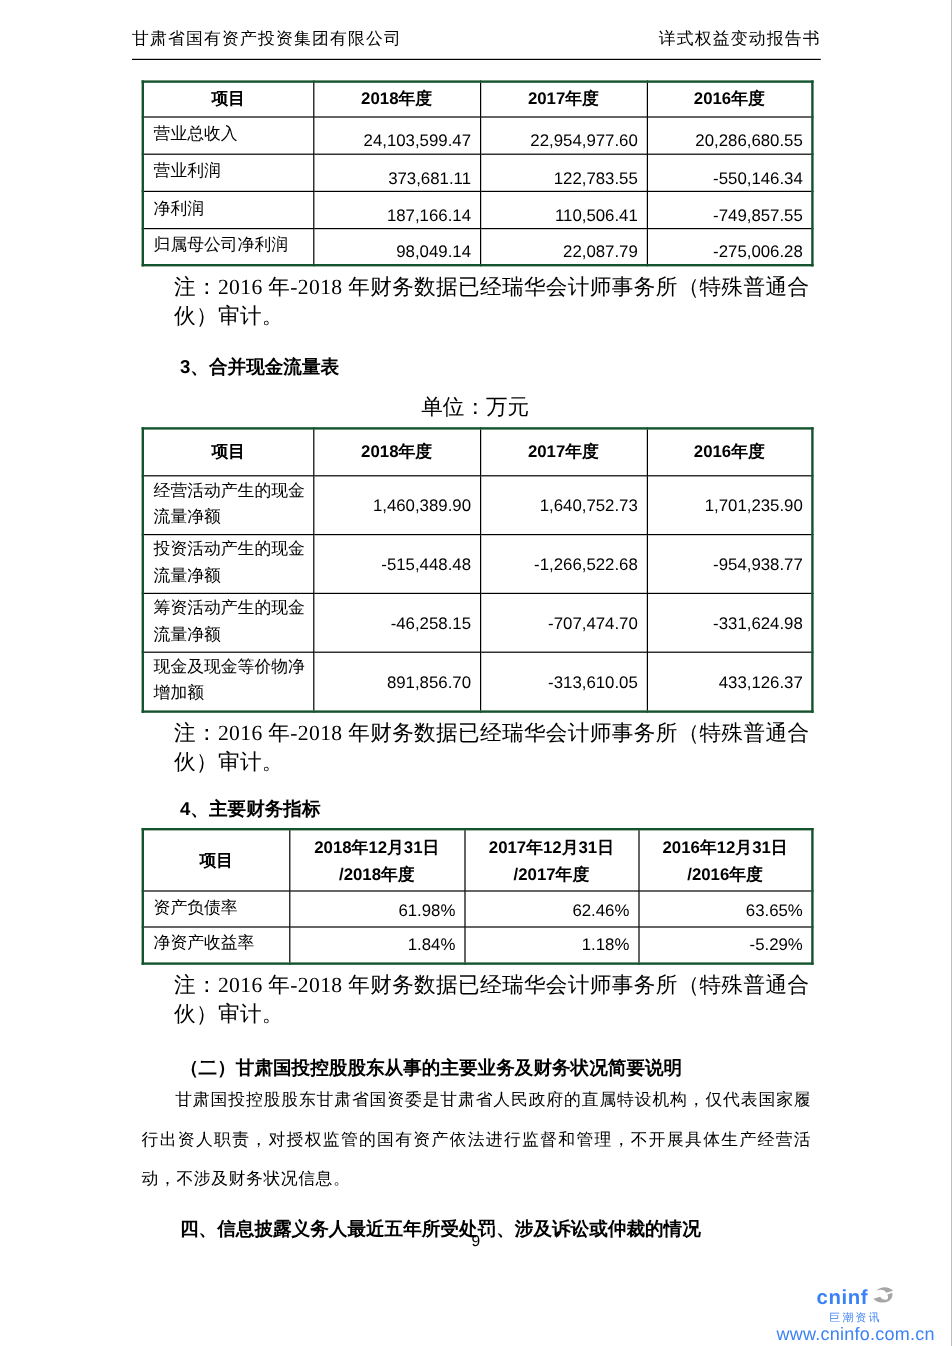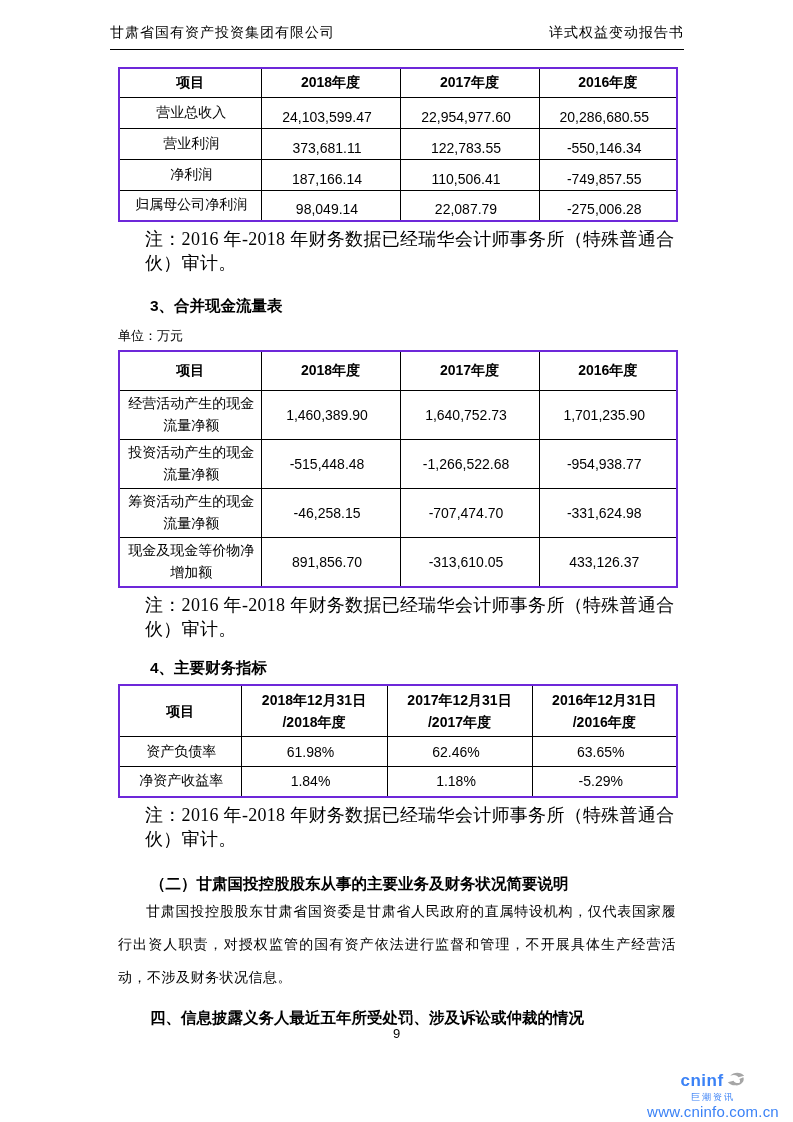--- a/index.html
+++ b/index.html
@@ -18,24 +18,24 @@
     display: flex; justify-content: space-between; align-items: flex-end;
     font-size: 14px; letter-spacing: 1px;
     margin: 0 -8px;
     padding-bottom: 7px;
     border-bottom: 1px solid #000;
   }
   table.ftable {
     border-collapse: collapse;
     table-layout: fixed;
     width: 558px;
-    border: 2px solid #6d28d9;
+    border: 2px solid #14532d;
     font-size: 14px;
   }
-  table.ftable th, table.ftable td { border: 1px solid #000; vertical-align: middle; text-align: center; }
+  table.ftable th, table.ftable td { border: 1px solid #000; vertical-align: middle; }
   table.ftable th {
     font-family: "Liberation Sans", "DejaVu Sans", sans-serif;
     font-weight: bold; text-align: center; font-size: 14px;
   }
   td.lab { text-align: left; padding: 2px 6px 2px 8px; line-height: 22px; }
   td.num {
     text-align: right; padding-right: 7px;
     font-family: "Liberation Sans", "DejaVu Sans", sans-serif;
   }
   .t1 { margin-top: 17px; }
@@ -49,21 +49,21 @@
   .note {
     font-size: 18px; margin-top: 5px; padding-left: 27px;
     letter-spacing: 0.3px;
   }
   .sec-heading {
     font-family: "Liberation Sans", "DejaVu Sans", sans-serif;
     font-weight: bold; font-size: 15.5px;
     padding-left: 32px;
   }
   .h-s3 { margin-top: 21px; }
-  .unit-line { text-align: left; font-size: 13px; margin-top: 10px; padding-right: 2px; }
+  .unit-line { text-align: center; font-size: 18px; margin-top: 10px; padding-right: 2px; }
   .t2 { margin-top: 5px; }
   .h-s4 { margin-top: 17px; }
   .t3 { margin-top: 5px; }
   .h-s22 { margin-top: 23px; }
   .main-para {
     font-size: 14px; line-height: 33px;
     text-indent: 2em; text-align: justify;
     letter-spacing: 0.5px;
   }
   .h-four { margin-top: 14px; }

